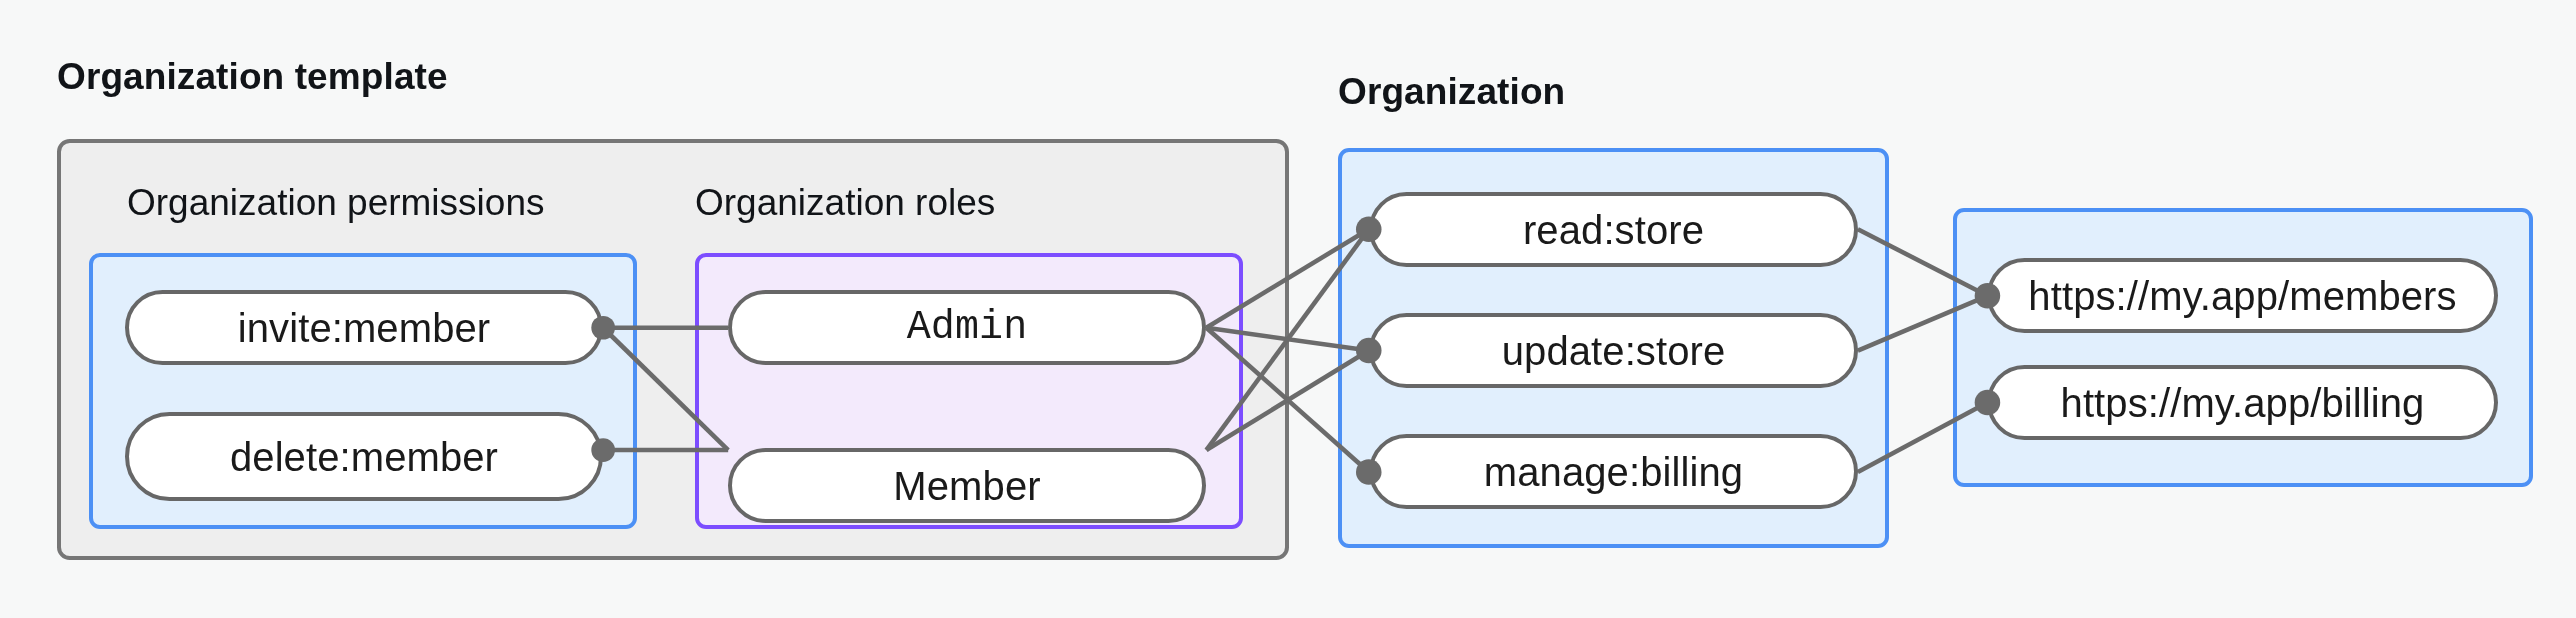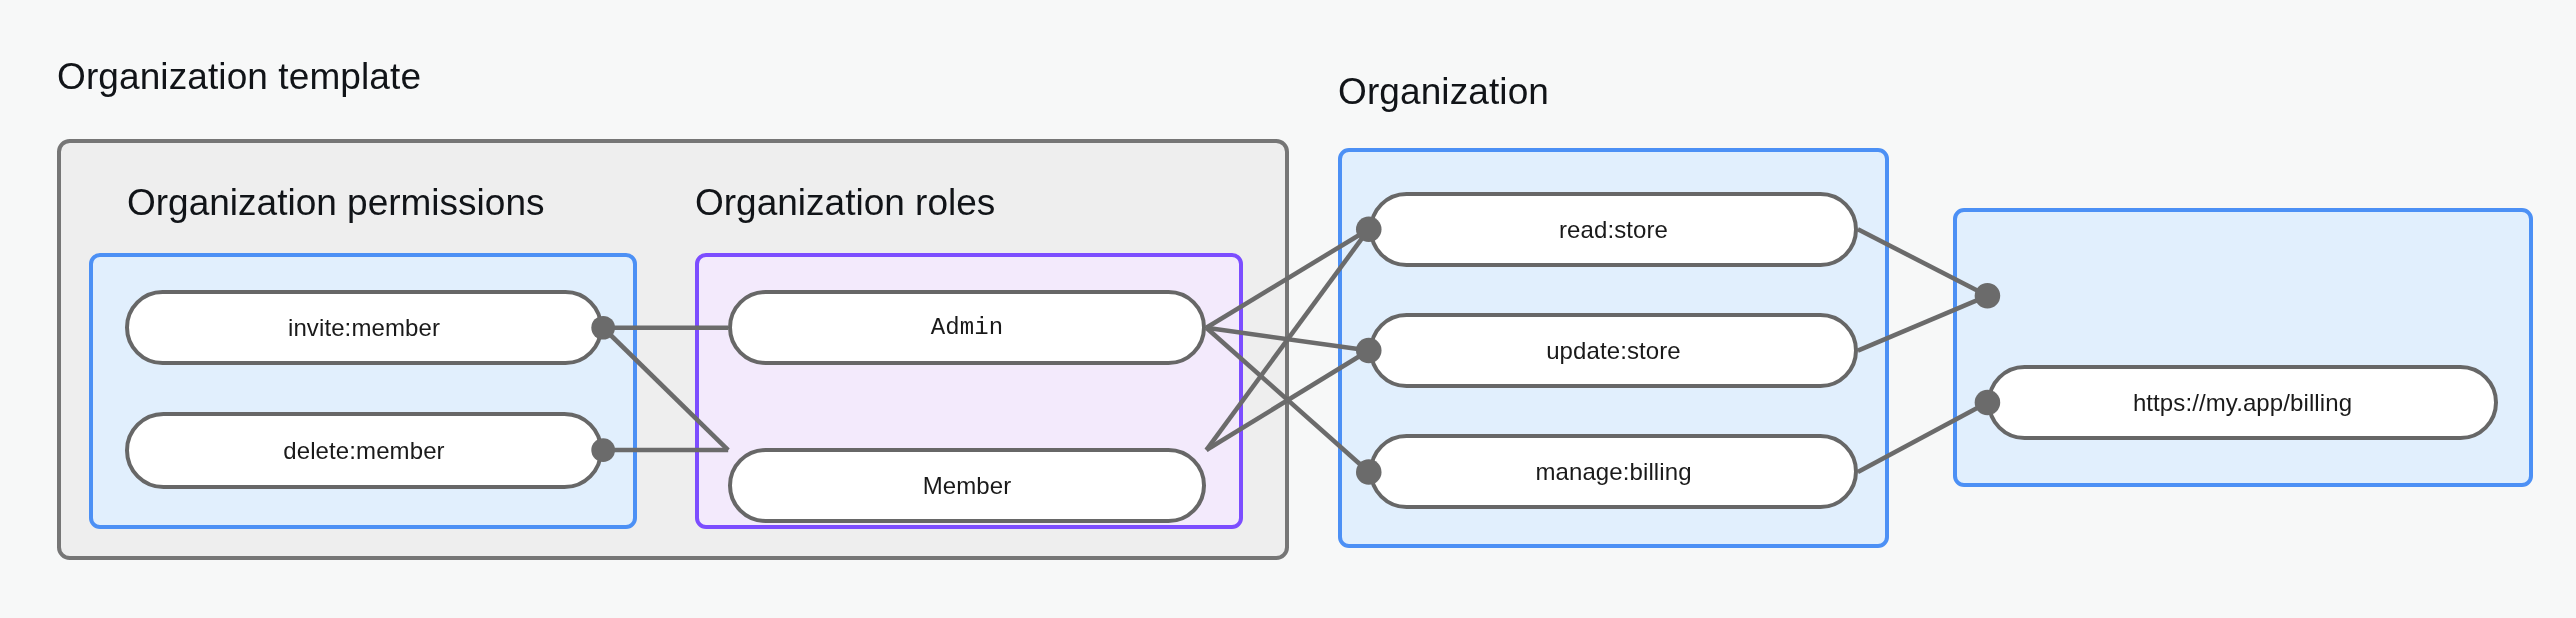--- a/index.html
+++ b/index.html
@@ -23,21 +23,21 @@
     background: #f7f8f8;
   }
 
   
   .group-label {
     position: absolute;
     font-size: 37px;
     line-height: 1;
     color: #111418;
     white-space: nowrap;
-    font-weight: 400;
+    font-weight: 700;
     letter-spacing: 0.1px;
   }
 
   .outer-box {
     position: absolute;
     background: #eeeeee;
     border: 4.6px solid #767676;
     border-radius: 12.8px;
   }
 
@@ -65,21 +65,21 @@
   
   .pill {
     position: absolute;
     background: #ffffff;
     border: 4.6px solid #676767;
     border-radius: 912px;
     display: flex;
     align-items: center;
     justify-content: center;
     color: #1a1a1a;
-    font-size: 24px;
+    font-size: 40px;
     line-height: 1;
     white-space: nowrap;
     letter-spacing: 0.1px;
   }
 
   
   #edges {
     position: absolute;
     left: 0; top: 0;
     width: 2576px; height: 619px;
@@ -100,39 +100,40 @@
   <div class="sub-label" style="left:89px; top:184px;margin-left:38px;">Organization permissions</div>
 
   <div class="sub-box blue" style="left:89px; top:253px; width:548px; height:276px;"></div>
 
   <div class="sub-label" style="left:695px; top:184px;">Organization roles</div>
 
   <div class="sub-box purple" style="left:695px; top:253px; width:548px; height:276px;"></div>
 
   <div class="pill" style="left:125px; top:290px; width:478px; height:75px;">invite:member</div>
 
-  <div class="pill" style="left:125px; top:412px; width:478px; height:77px;">delete:member</div>
+  <div class="pill" style="left:125px; top:412px; width:478px; height:89px;">delete:member</div>
 
   <div class="pill" style="left:728px; top:290px; width:478px; height:75px;font-family:Liberation Mono, monospace;">Admin</div>
 
   <div class="pill" style="left:728px; top:412px; width:478px; height:75px;margin-top:36px;">Member</div>
 
   <div class="group-label" style="left:1338px; top:73px;">Organization</div>
 
   <div class="sub-box blue" style="left:1338px; top:148px; width:551px; height:400px;"></div>
 
   <div class="pill" style="left:1369px; top:192px; width:489px; height:75px;">read:store</div>
 
   <div class="pill" style="left:1369px; top:313px; width:489px; height:75px;">update:store</div>
 
   <div class="pill" style="left:1369px; top:434px; width:489px; height:75px;">manage:billing</div>
 
 
   <div class="sub-box blue" style="left:1953px; top:208px; width:580px; height:279px;"></div>
 
+  <div class="pill" style="left:1987px; top:258px; width:511px; height:75px;">https://my.app/members</div>
 
   <div class="pill" style="left:1987px; top:365px; width:511px; height:75px;">https://my.app/billing</div>
 
   <svg id="edges" viewBox="0 0 2823 678" width="2576" height="619">
 
     <line x1="661" y1="359" x2="798" y2="359"></line>
     <line x1="661" y1="359" x2="798" y2="493"></line>
 
     <line x1="661" y1="493" x2="798" y2="493"></line>
 

